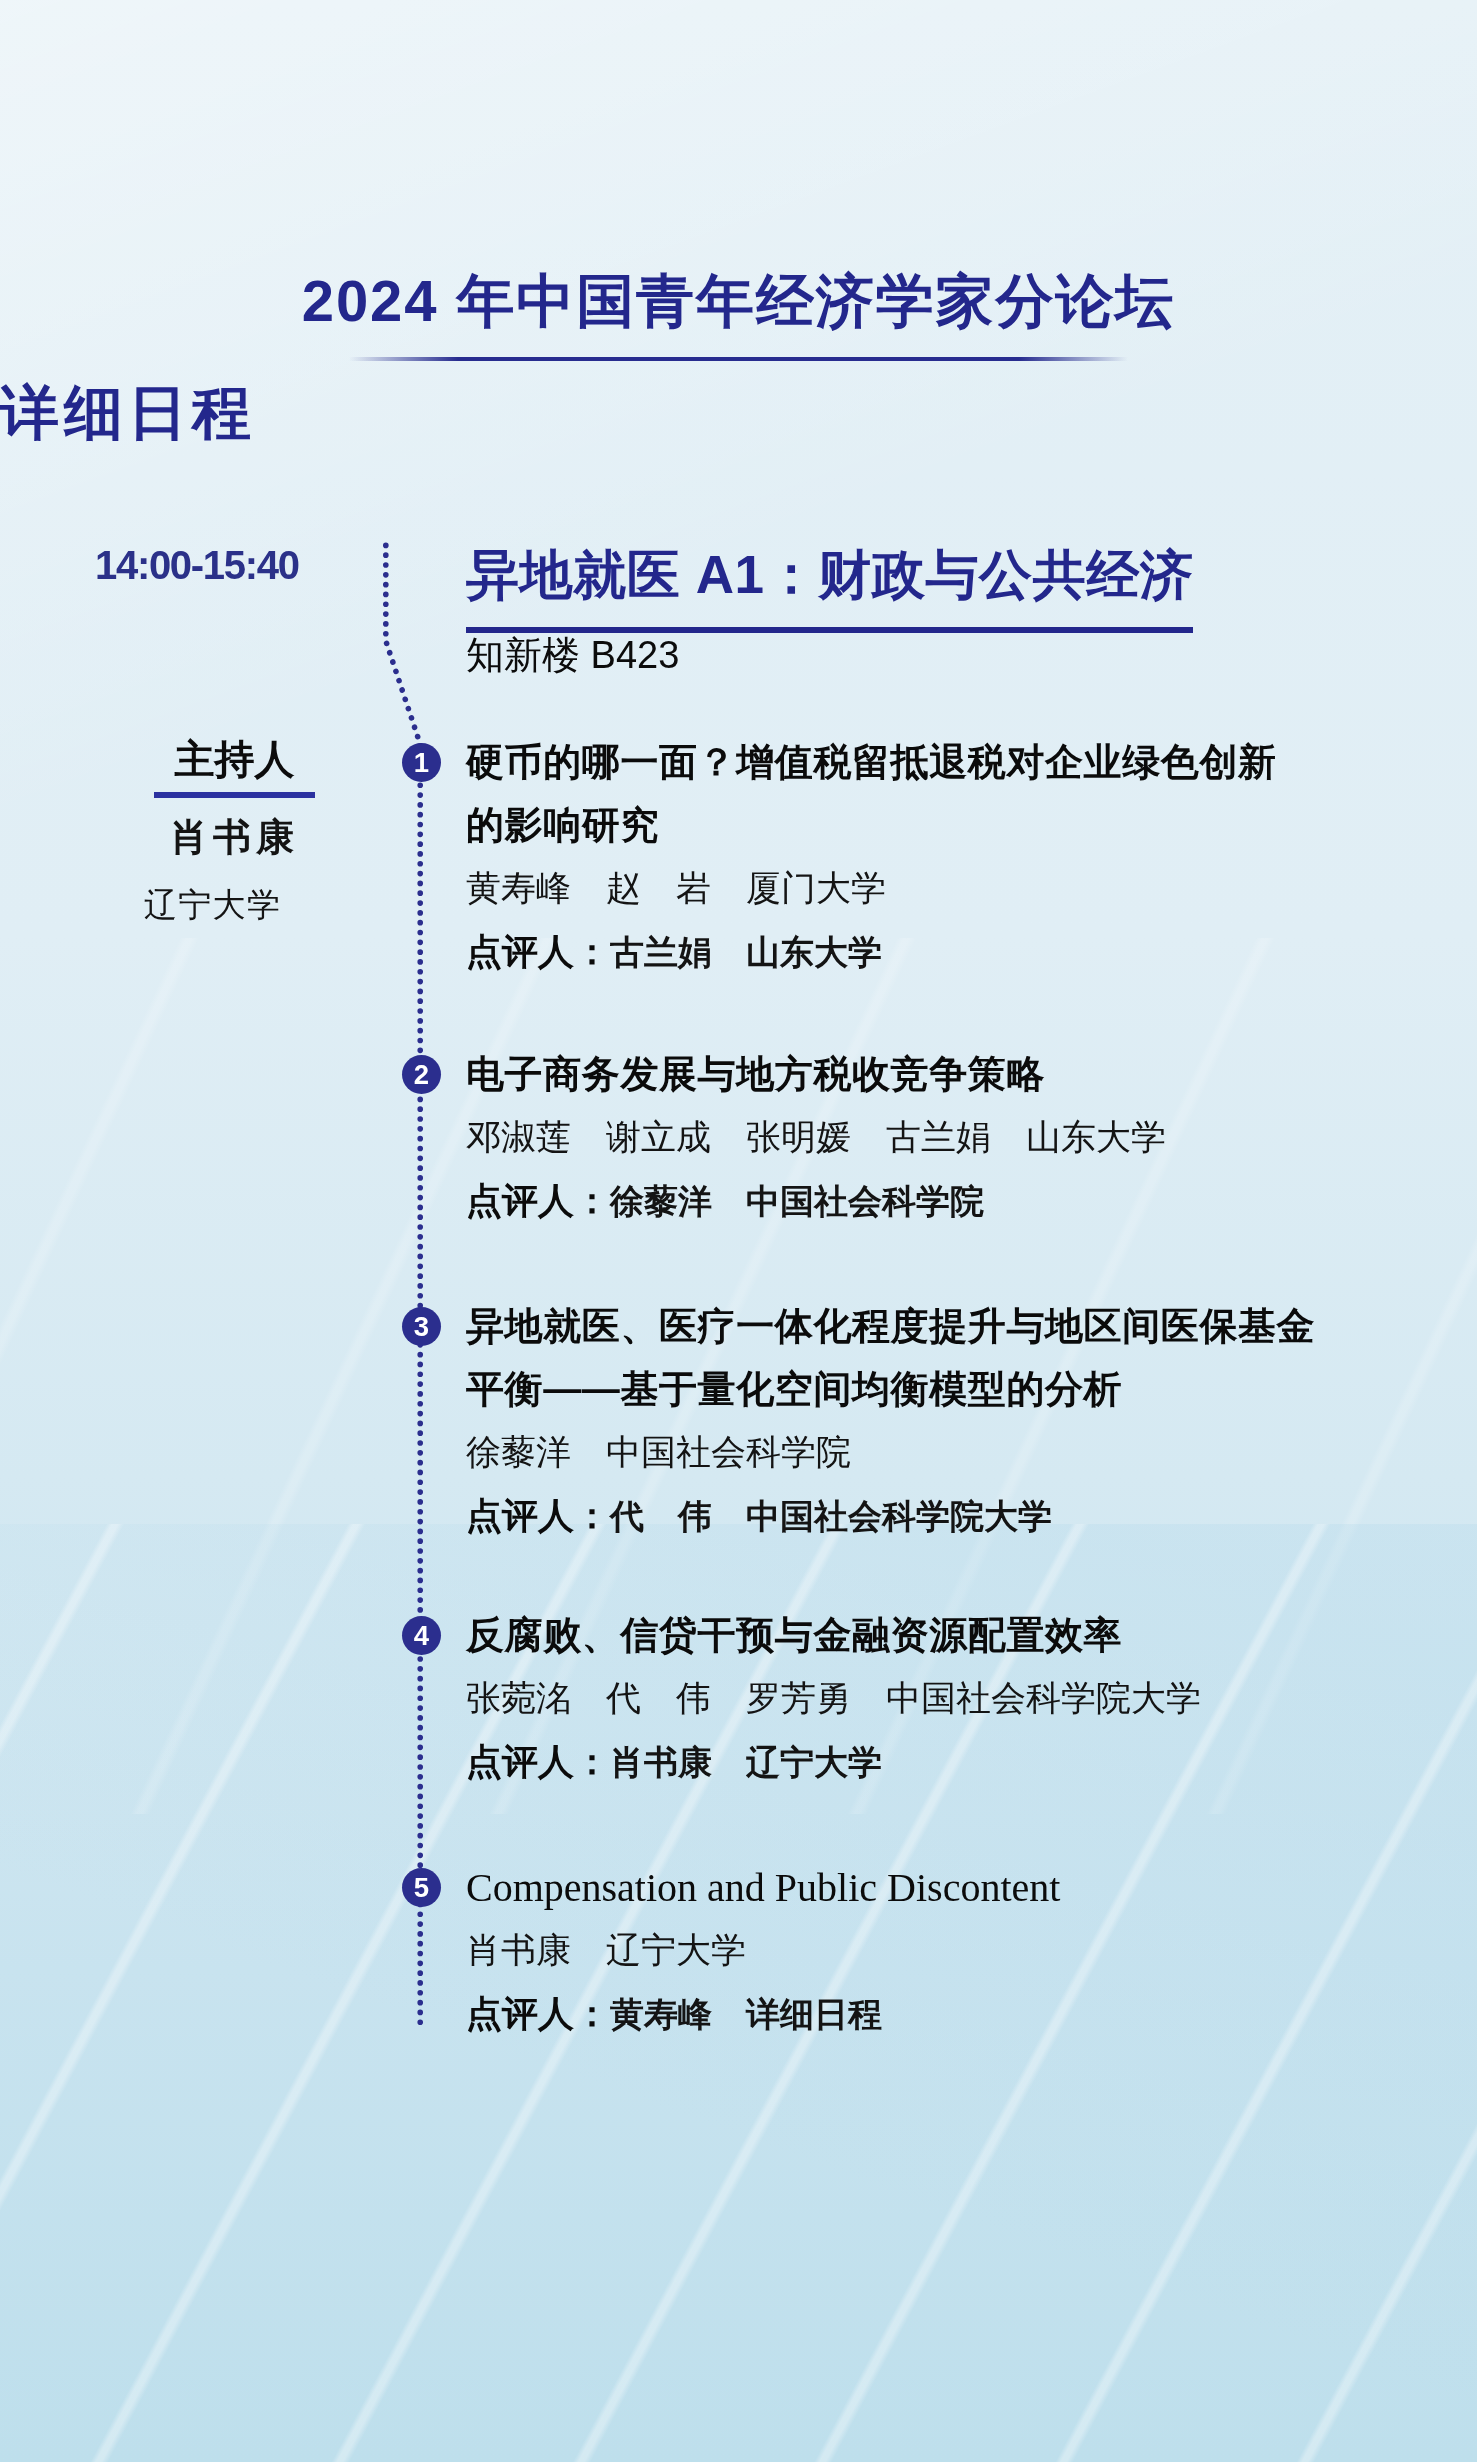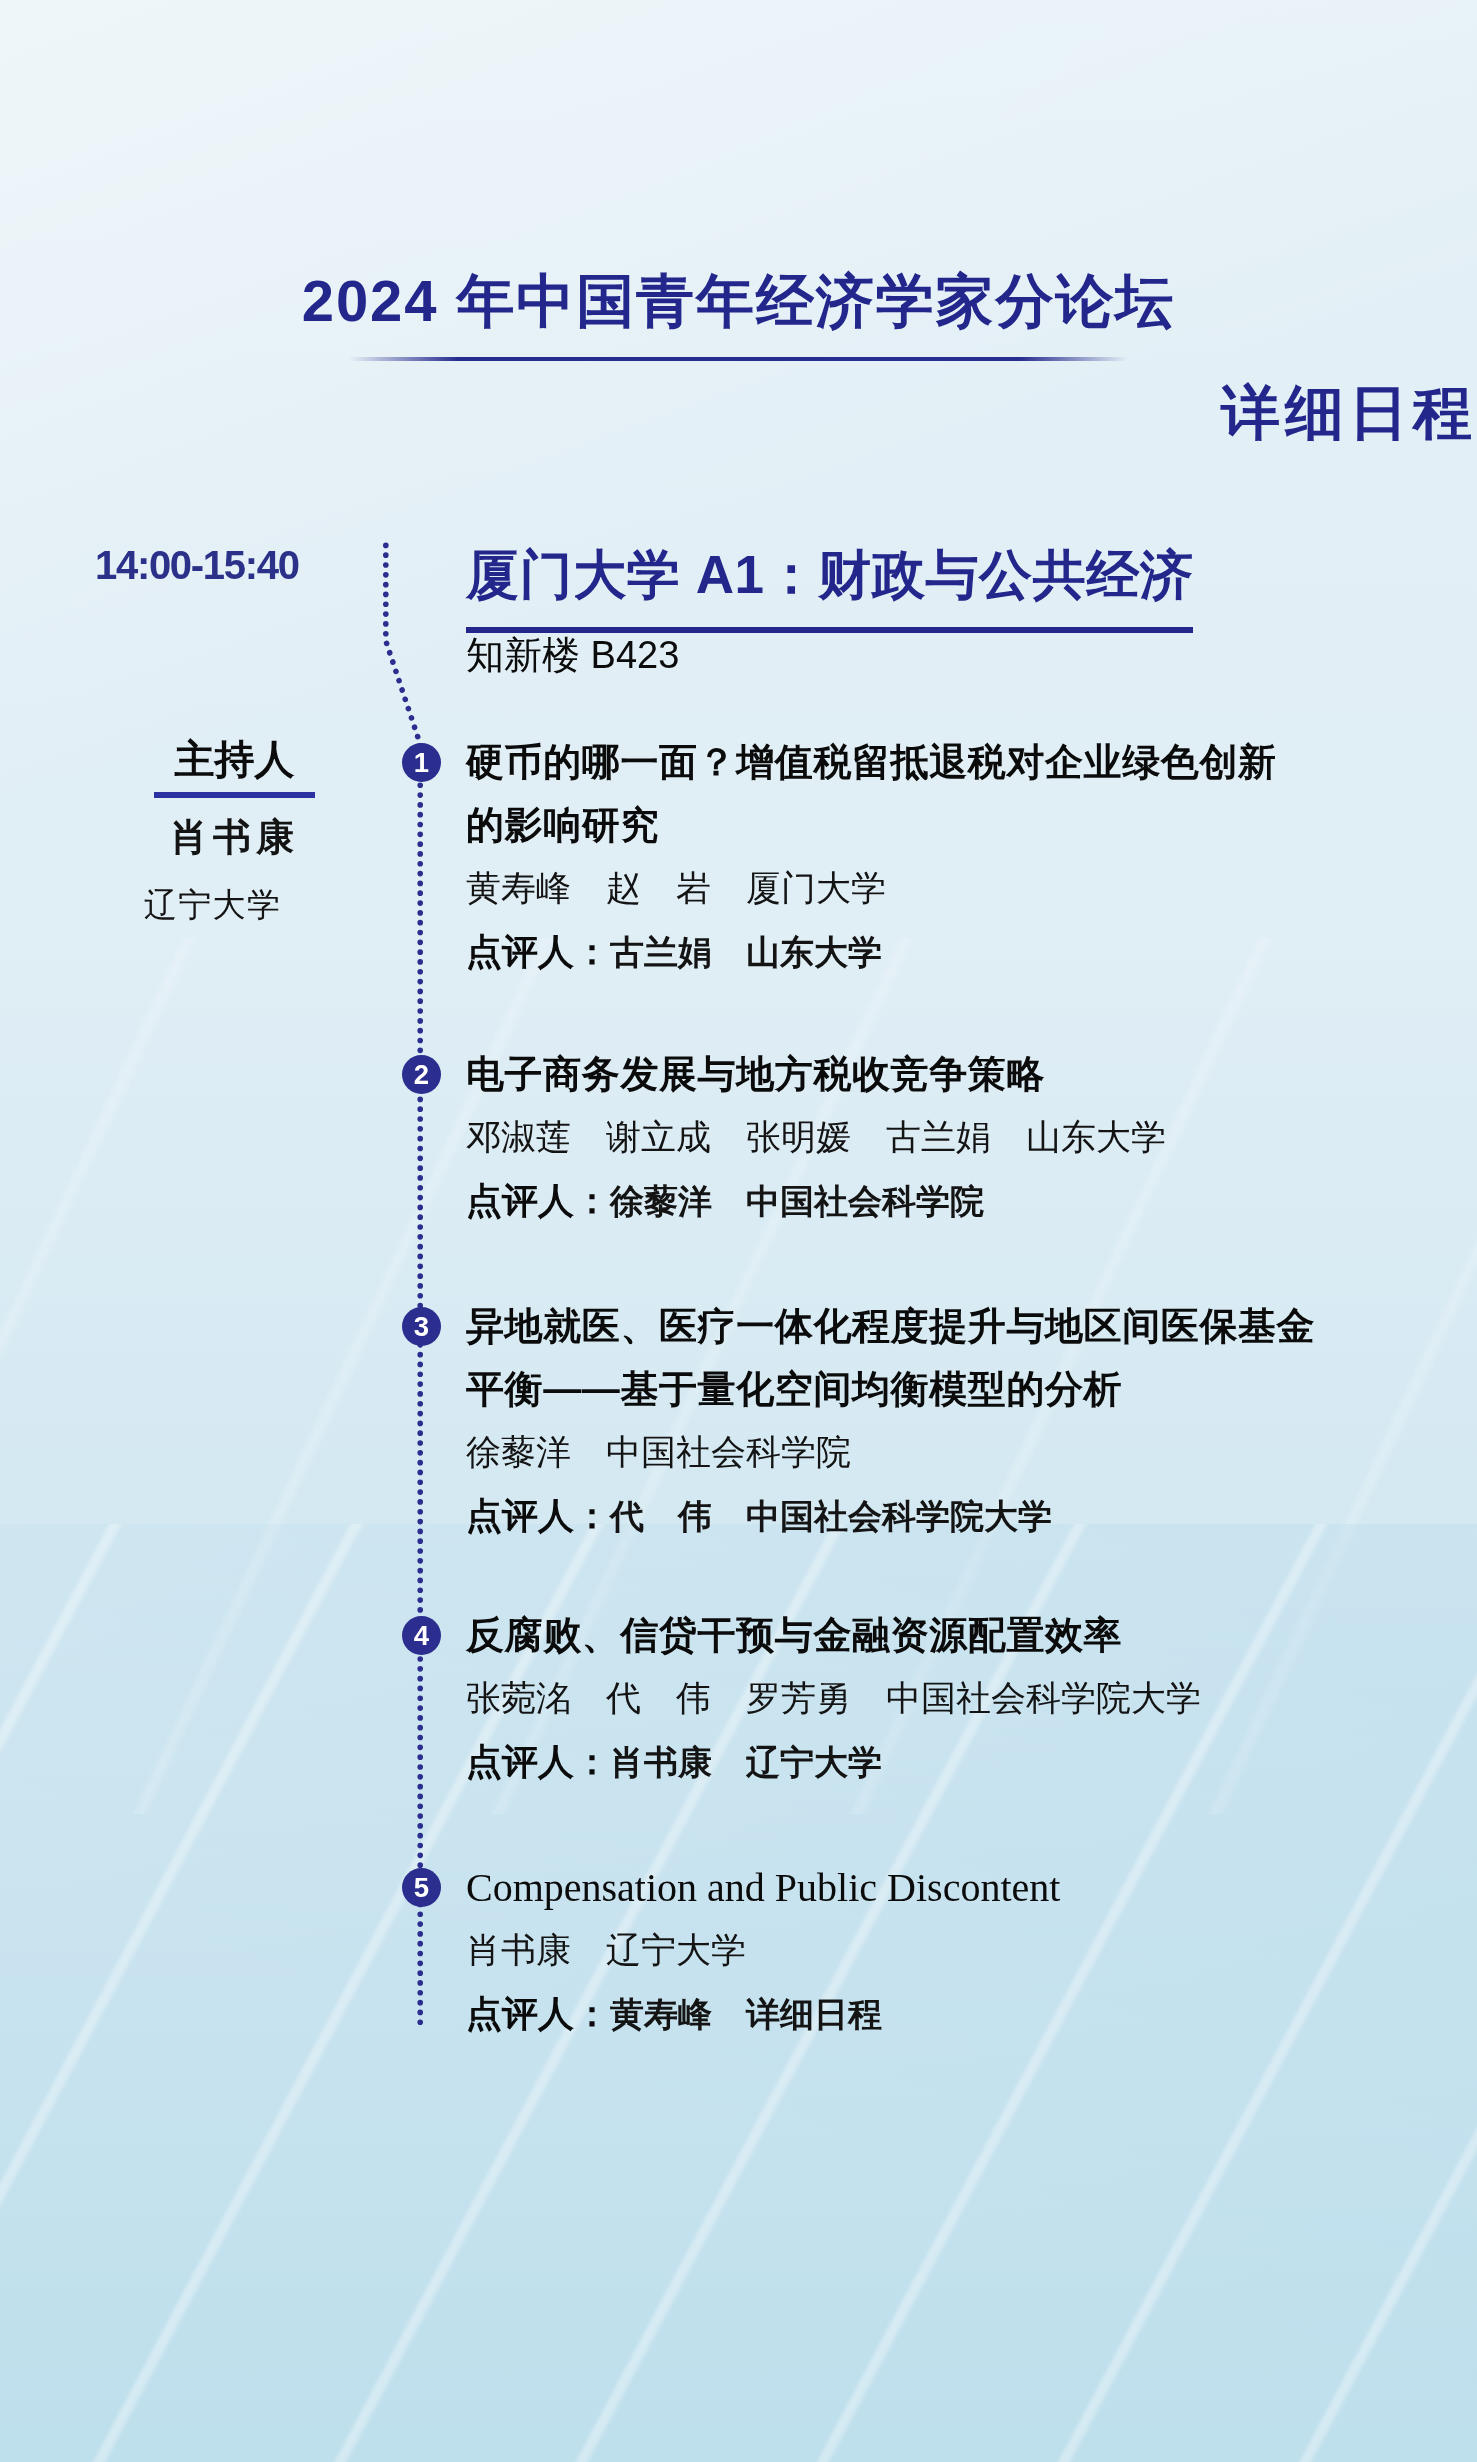--- a/index.html
+++ b/index.html
@@ -42,21 +42,21 @@
     font-size: 58px; font-weight: 700; letter-spacing: 1.9px;
     color: #23278c; margin: 0;
   }
   .title-divider {
     position: absolute; top: 357px; left: 349px; width: 779px; height: 4.4px;
     background: linear-gradient(to right,
       rgba(39,44,143,0) 0%, #272c8f 14%, #272c8f 86%, rgba(39,44,143,0) 100%);
   }
   .page-subtitle {
     position: absolute; top: 374px; left: 0; width: 100%;
-    text-align: right;
+    text-align: left;
     font-size: 59px; font-weight: 700; letter-spacing: 5px;
     color: #23278c; margin: 0;
   }
 
   .session-time {
     position: absolute; top: 543px; left: 95px;
     font-size: 40px; font-weight: 700; letter-spacing: -1.3px;
     color: #2b3189;
   }
 
@@ -140,21 +140,21 @@
   <h1 class="page-title">2024 年中国青年经济学家分论坛</h1>
   <div class="title-divider"></div>
   <h2 class="page-subtitle">详细日程</h2>
 
   <div class="session-time">14:00-15:40</div>
 
   <svg class="timeline-svg" width="1477" height="2462" viewBox="0 0 2362 3937" aria-hidden="true">
     <path d="M617 872 L617 1025 L672 1190 L672 3245" fill="none" stroke="#2b2e8e" stroke-width="9" stroke-linecap="round" stroke-dasharray="0.1 15.6"></path>
   </svg>
 
-  <h3 class="session-title">厦门大学 A1：财政与公共经济</h3>
+  <h3 class="session-title">异地就医 A1：财政与公共经济</h3>
   <div class="session-location">知新楼 B423</div>
 
   <div class="moderator-label">主持人</div>
   <div class="moderator-underline"></div>
   <div class="moderator-name">肖书康</div>
   <div class="moderator-affiliation">辽宁大学</div>
 
   <div class="paper" id="paper-0">
     <div class="paper-number-badge">1</div>
     <div class="line paper-title-line">硬币的哪一面？增值税留抵退税对企业绿色创新</div>

